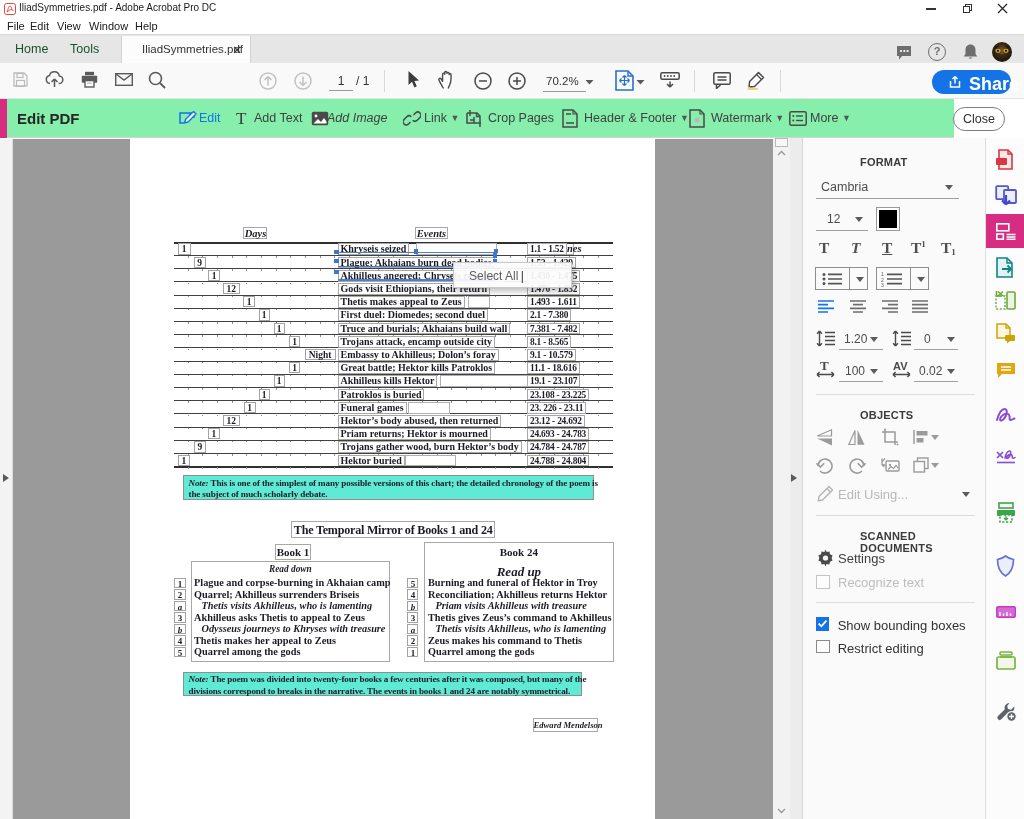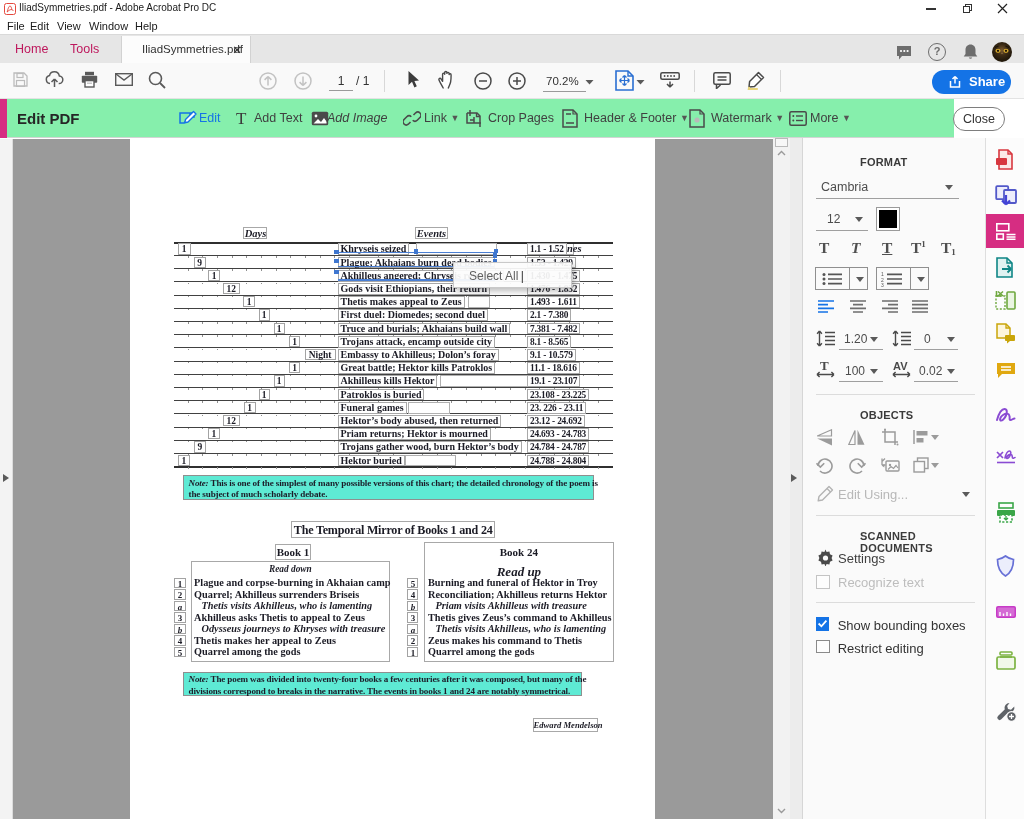--- a/index.html
+++ b/index.html
@@ -6,33 +6,33 @@
   html,body { width:1024px; height:819px; overflow:hidden; }
   body { font-family:"Liberation Sans", sans-serif; position:relative; background:#fff; }
   .abs { position:absolute; }
   svg { display:block; }
   
   #titlebar { left:0; top:0; width:1024px; height:17px; background:#fff; }
   #title-text { left:19px; top:2px; font-size:10px; color:#1a1a1a; }
   #menubar { left:0; top:17px; width:1024px; height:17px; background:#fff; }
   .menu-item { position:absolute; top:3px; font-size:11px; color:#1a1a1a; }
   #tabbar { left:0; top:34px; width:1024px; height:29px; background:#e6e6e6; border-top:1px solid #d9d9d9;}
-  .tab-lbl { position:absolute; top:7px; font-size:12.5px; color:#be185d; }
+  .tab-lbl { position:absolute; top:7px; font-size:12.5px; color:#14532d; }
   #activetab { left:121px; top:1px; width:130px; height:28px; background:#fcfcfc; border-left:1px solid #d2d2d2; border-right:1px solid #d2d2d2; }
   #activetab span { position:absolute; left:20px; top:7px; font-size:11.5px; color:#323232; }
   #tabclose { position:absolute; left:auto; right:7px; top:8px; font-size:10px; color:#666; }
   #toolbar { left:0; top:63px; width:1024px; height:36px; background:#f9f9f9; border-bottom:1px solid #e3e3e3; }
   .tsep { position:absolute; top:7px; width:1px; height:22px; background:#d8d8d8; }
   #editbar { left:0; top:99px; width:954px; height:39px; background:#86efac; border-bottom:1px solid #d4d4d4; }
   #editbar-stripe { left:0; top:0; width:7px; height:39px; background:#d62d82; }
   #editpdf-lbl { left:17px; top:11px; font-size:15px; font-weight:bold; color:#262626; }
   .ebi { position:absolute; top:12px; font-size:12.5px; color:#404040; }
   .ebi .car { color:#555; font-size:9px; vertical-align:1px; }
   #closebtn { left:953px; top:107px; width:52px; height:24px; border:1px solid #7e7e7e; border-radius:12px; background:#fff; text-align:center; line-height:22px; font-size:12.5px; color:#323232;}
-  #sharebtn { left:932px; top:70px; width:79px; height:24px; background:#1473e6; border-radius:12px; color:#fff; font-size:13px; font-weight:bold; }
+  #sharebtn { left:932px; top:70px; width:79px; height:24px; background:#1473e6; border-radius:12px; color:#fff; font-size:18px; font-weight:bold; }
   #sharebtn span { position:absolute; left:37px; top:4px; }
 
 
   .ph { position:absolute; font-size:11px; font-weight:bold; color:#3a3a3a; letter-spacing:0.2px;padding-left:44px; }
   .pt { position:absolute; font-size:12px; color:#4c4c4c; }
   .pul { position:absolute; height:1px; background:#9f9f9f; }
   .pdiv { position:absolute; left:12.5px; width:159px; height:1px; background:#dcdcdc; }
   .pcar { position:absolute; width:0; height:0; border-left:4.5px solid transparent; border-right:4.5px solid transparent; border-top:5.5px solid #5a5a5a; }
   .pcar2 { position:absolute; width:0; height:0; border-left:4px solid transparent; border-right:4px solid transparent; border-top:5px solid #9b9b9b; }
   .pT { position:absolute; font-family:"Liberation Serif",serif; font-size:15.5px; font-weight:bold; color:#4f4f4f; }

